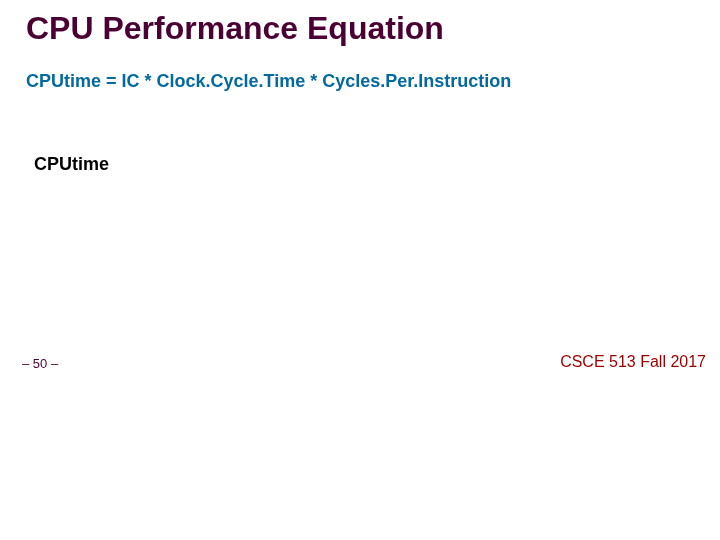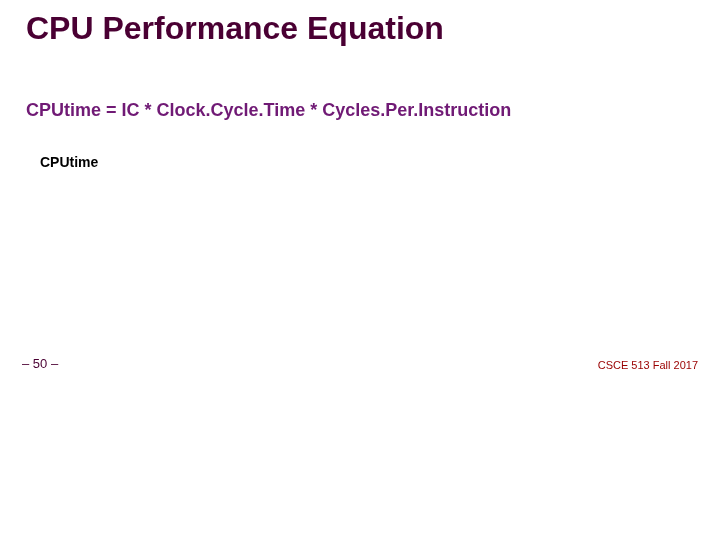--- a/index.html
+++ b/index.html
@@ -23,46 +23,46 @@
     left: 26px;
     top: 10px;
     font-size: 32px;
     font-weight: bold;
     color: #4a0033;
     letter-spacing: 0px;
   }
   .equation-line {
     position: absolute;
     left: 26px;
-    top: 100px;
+    top: 71px;
     font-size: 18px;
     font-weight: bold;
-    color: #701a75;
+    color: #0369a1;
   }
   .subhead {
     position: absolute;
-    left: 40px;
+    left: 34px;
     top: 154px;
-    font-size: 14px;
+    font-size: 18px;
     font-weight: bold;
     color: #000000;
   }
   .slide-number {
     position: absolute;
     left: 22px;
     bottom: 14px;
     font-size: 13px;
     color: #4a0033;
     margin-top: 31px;
   }
   .course-footer {
     position: absolute;
-    right: 22px;
+    right: 14px;
     bottom: 14px;
-    font-size: 11px;
+    font-size: 16px;
     color: #9a0000;
   }
 </style>
 </head>
 <body>
 
 <div class="slide">
   <div class="title">CPU Performance Equation</div>
   <div class="equation-line">CPUtime = IC * Clock.Cycle.Time * Cycles.Per.Instruction</div>
   <div class="subhead">CPUtime</div>

